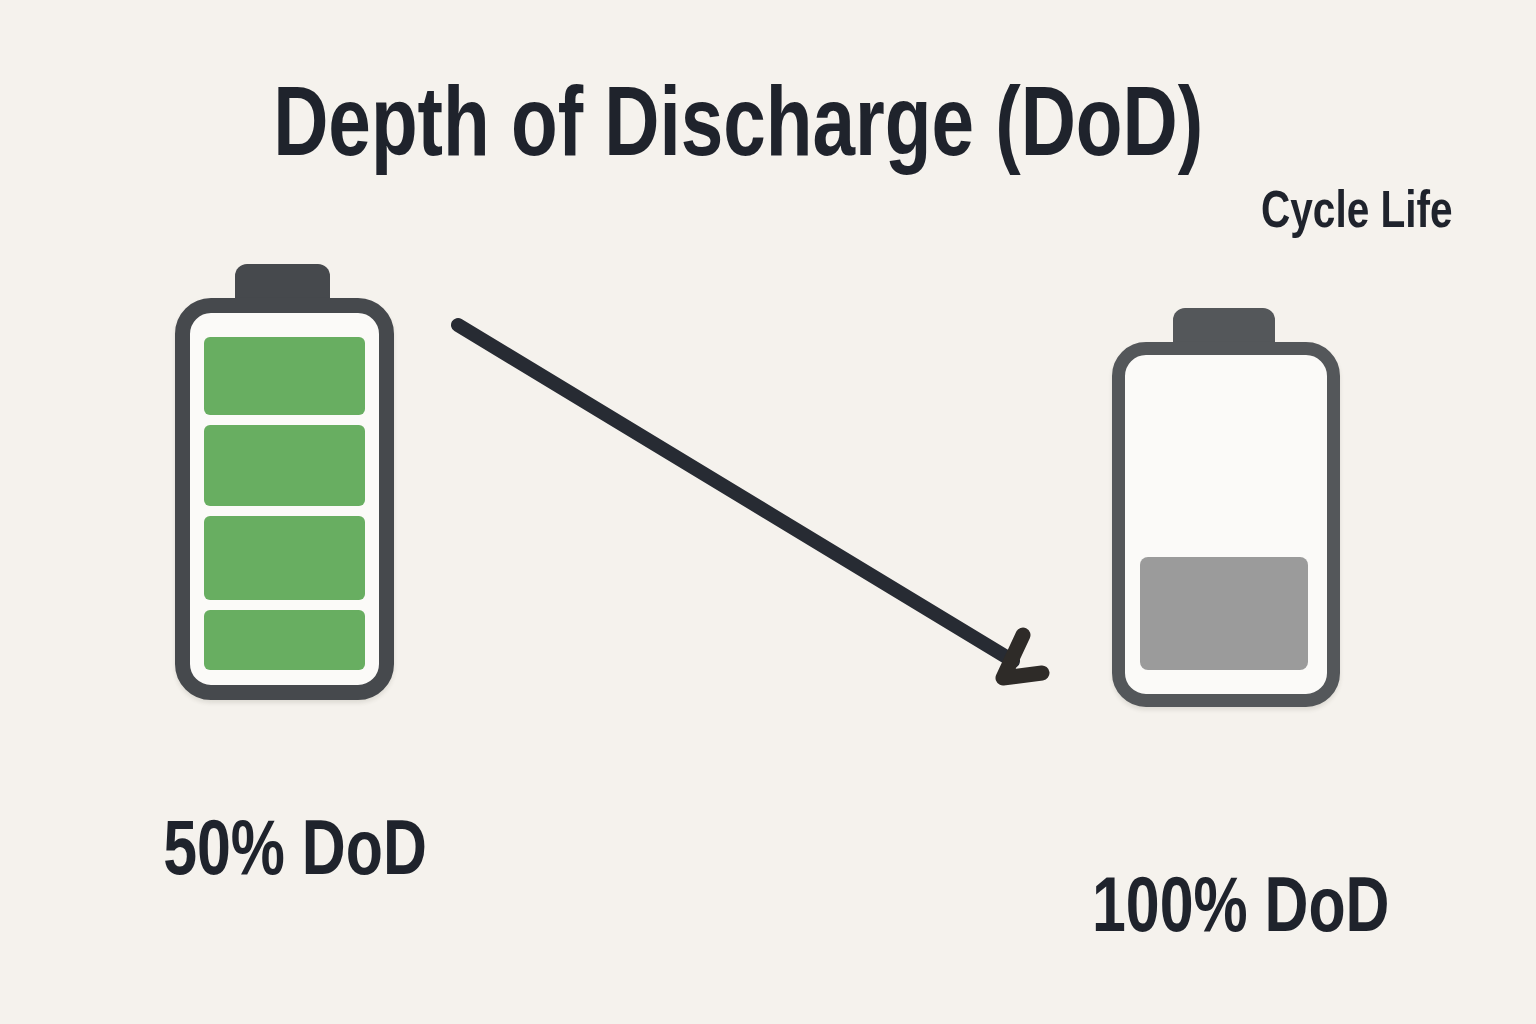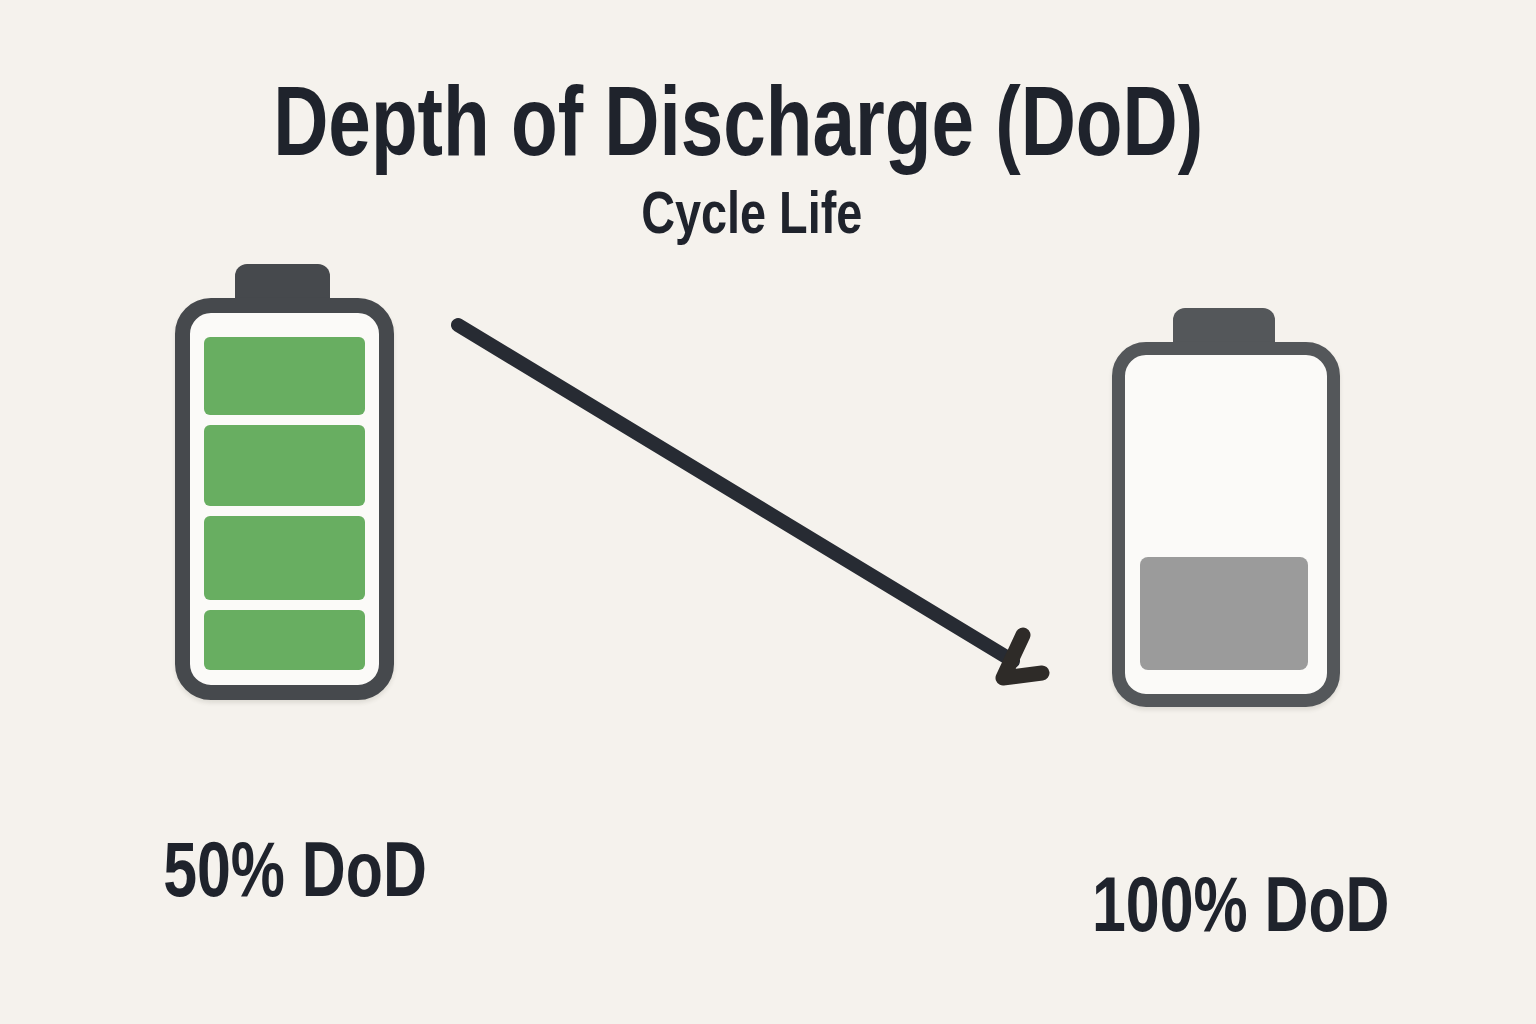--- a/index.html
+++ b/index.html
@@ -22,23 +22,23 @@
     font-weight: 700;
     line-height: 1;
     white-space: nowrap;
   }
   .txt > span {
     display: inline-block;
     transform: scaleX(0.78);
     transform-origin: 50% 50%;
   }
   .title      { left: 0;     top: 72px;  width: 1452px; font-size: 98px; margin-left: 12px; }
-  .subtitle   { left: 12px;     top: 183px; width: 1480px; font-size: 60px; }
+  .subtitle   { left: 0;     top: 183px; width: 1480px; font-size: 52px; text-align: right; }
   .lbl-l-big  { left: 0;     top: 741px; width: 590px;  font-size: 100px; }
-  .lbl-l-sml  { left: 0;     top: 830px; width: 590px;  font-size: 78px; }
+  .lbl-l-sml  { left: 0;     top: 808px; width: 590px;  font-size: 78px; }
   .lbl-r-big  { left: 946px; top: 744px; width: 590px;  font-size: 100px; }
   .lbl-r-sml  { left: 946px; top: 865px; width: 590px;  font-size: 78px; }
 
   
   .bat-cap {
     position: absolute;
     border-radius: 12px 12px 0 0;
   }
   .cap-left {
     left: 235px; top: 264px; width: 95px; height: 44px;

